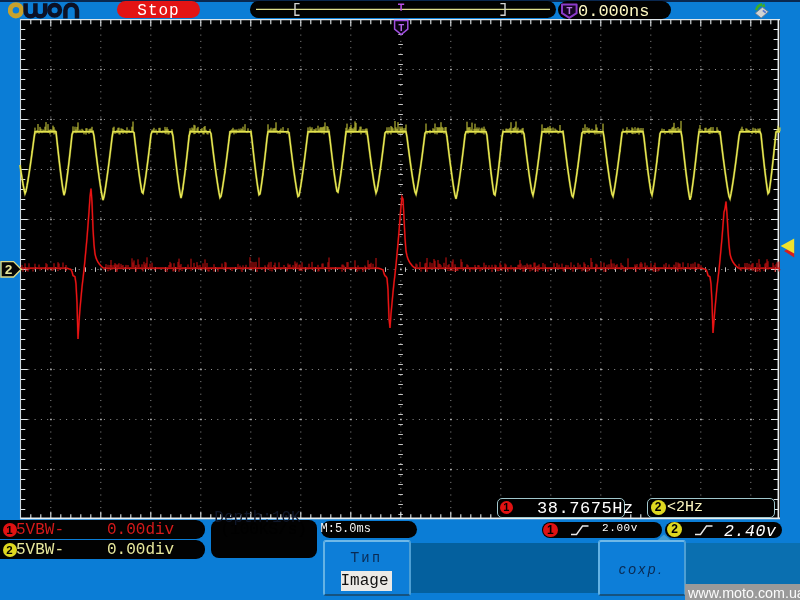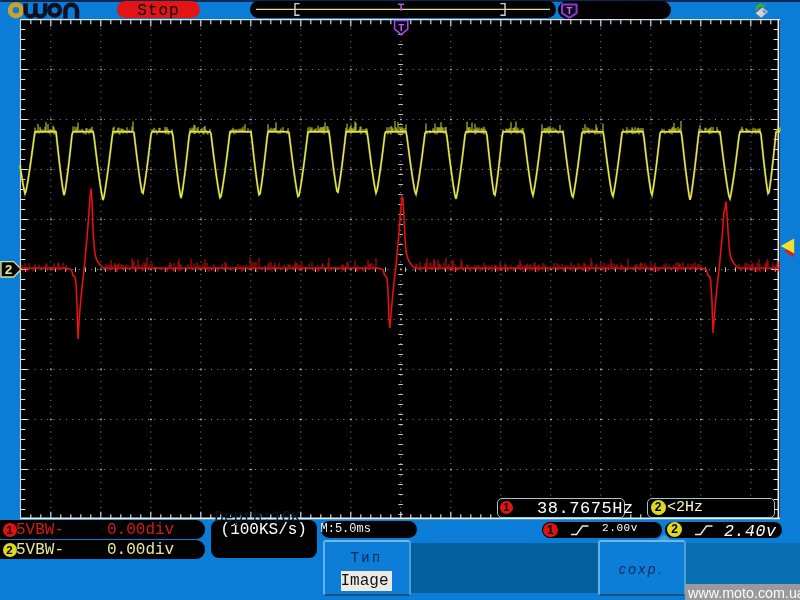--- a/index.html
+++ b/index.html
@@ -18,47 +18,47 @@
 <div class="abs" id="topline"></div>
 <div class="abs" id="disp"></div>
 
 <svg class="abs" style="left:8px;top:1px;z-index:6" width="75" height="19" viewBox="0 0 75 19">
   <circle cx="7.9" cy="9.3" r="5.7" fill="none" stroke="#c9a22c" stroke-width="4.8"></circle>
   <path d="M17.6 2.2V10.4a4.9 4.9 0 0 0 9.8 0V2.2M27.4 2.2V10.4a4.9 4.9 0 0 0 9.8 0V2.2" fill="none" stroke="#0c1126" stroke-width="4.5"></path>
   <circle cx="46.6" cy="9.2" r="5.3" fill="none" stroke="#0c1126" stroke-width="4.5"></circle>
   <path d="M57.4 17.4V9.5a5.8 5.8 0 0 1 11.6 0V17.4" fill="none" stroke="#0c1126" stroke-width="4.5"></path>
 </svg>
 <div class="pill" style="left:117px;top:1px;width:83px;height:17px;background:#e31414;"></div>
-<div class="t mono" style="left:117px;top:1.5px;width:83px;text-align:center;font-size:16px;letter-spacing:1px;color:#000000;">Stop</div>
+<div class="t mono" style="left:117px;top:1.5px;width:83px;text-align:center;font-size:16px;letter-spacing:1px;color:#ffffff;">Stop</div>
 <div class="pill" style="left:250px;top:1px;width:306px;height:17px;"></div>
 <div class="pill" style="left:557.5px;top:0.5px;width:113.5px;height:18px;"></div>
 <svg class="abs" style="left:560px;top:2.5px;z-index:7" width="19" height="16" viewBox="0 0 19 16">
   <path d="M2 1.4h14.6v8.8l-7.3 4.6-7.3-4.6z" fill="#160523" stroke="#8b3bc9" stroke-width="2" stroke-linejoin="round"></path>
   <text x="9.4" y="11" font-family="Liberation Mono, monospace" font-size="10.5" font-weight="bold" fill="#b672e2" text-anchor="middle">T</text>
 </svg>
-<div class="t mono" style="left:578px;top:2px;font-size:17px;color:#000000;">0.000ns</div>
+<div class="t mono" style="left:578px;top:2px;font-size:17px;color:#fef9c3;">0.000ns</div>
 
 <div class="abs" style="left:496.5px;top:497.5px;width:126px;height:18px;background:#000;border:1.6px solid #9fc6cc;border-radius:5px;z-index:6;"></div>
 <div class="circ" style="left:499.5px;top:500.5px;width:13.5px;height:13.5px;background:#e01212;font-size:11px;line-height:13.5px;">1</div>
 <div class="t mono" style="left:517px;top:498.5px;font-size:17px;letter-spacing:0.55px;color:#fff;margin-left:20px;">38.7675Hz</div>
 <div class="abs" style="left:647px;top:498px;width:126px;height:18px;background:#000;border:1.6px solid #9fc6cc;border-radius:5px;z-index:6;"></div>
 <div class="circ" style="left:650.5px;top:500px;width:15px;height:15px;background:#ded820;font-size:12px;line-height:15px;">2</div>
 <div class="t mono" style="left:667px;top:499px;font-size:15px;color:#fef9c3;">&lt;2Hz</div>
 
 <div class="pill" style="left:-8px;top:519.5px;width:213px;height:19px;border-radius:9px;"></div>
 <div class="pill" style="left:-8px;top:539.5px;width:213px;height:19.5px;border-radius:9px;"></div>
 <div class="circ" style="left:2.5px;top:522.5px;width:14px;height:14px;background:#e01212;font-size:11.5px;line-height:14px;">1</div>
 <div class="circ" style="left:2.5px;top:542.5px;width:14px;height:14px;background:#ded820;font-size:11.5px;line-height:14px;">2</div>
 <div class="t mono" style="left:16px;top:521px;font-size:16px;color:#d51a1a;">5VBW-</div>
 <div class="t mono" style="left:107px;top:521px;font-size:16px;color:#d51a1a;">0.00div</div>
 <div class="t mono" style="left:16px;top:541px;font-size:16px;color:#e8e89c;">5VBW-</div>
 <div class="t mono" style="left:107px;top:541px;font-size:16px;color:#e8e89c;">0.00div</div>
 
 <div class="pill" style="left:211px;top:520px;width:105.5px;height:38px;border-radius:8px;"></div>
-<div class="t mono" style="left:211px;top:521px;width:105.5px;text-align:center;font-size:16px;color:#ffffff;">(100KS/s)</div>
+<div class="t mono" style="left:211px;top:521px;width:105.5px;text-align:center;font-size:16px;color:#000000;">(100KS/s)</div>
 <div class="t mono" style="left:211px;top:509px;width:93px;text-align:center;font-size:16px;color:#0f172a;">Depth:10K</div>
 
 <div class="pill" style="left:320.5px;top:521px;width:96.5px;height:16.5px;"></div>
 <div class="t mono" style="left:320.5px;top:521.5px;width:96.5px;text-align:left;font-size:12px;color:#f2f2f2;">M:5.0ms</div>
 
 <div class="abs" id="botdark"></div>
 <div class="abs" style="left:685.5px;top:542.5px;width:114.5px;height:41.5px;background:#0a6fb0;"></div>
 
 <div class="pill" style="left:541.5px;top:521.5px;width:120px;height:16.5px;"></div>
 <div class="circ" style="left:543px;top:522.5px;width:14.5px;height:14.5px;background:#e01212;font-size:12px;line-height:14.5px;">1</div>

